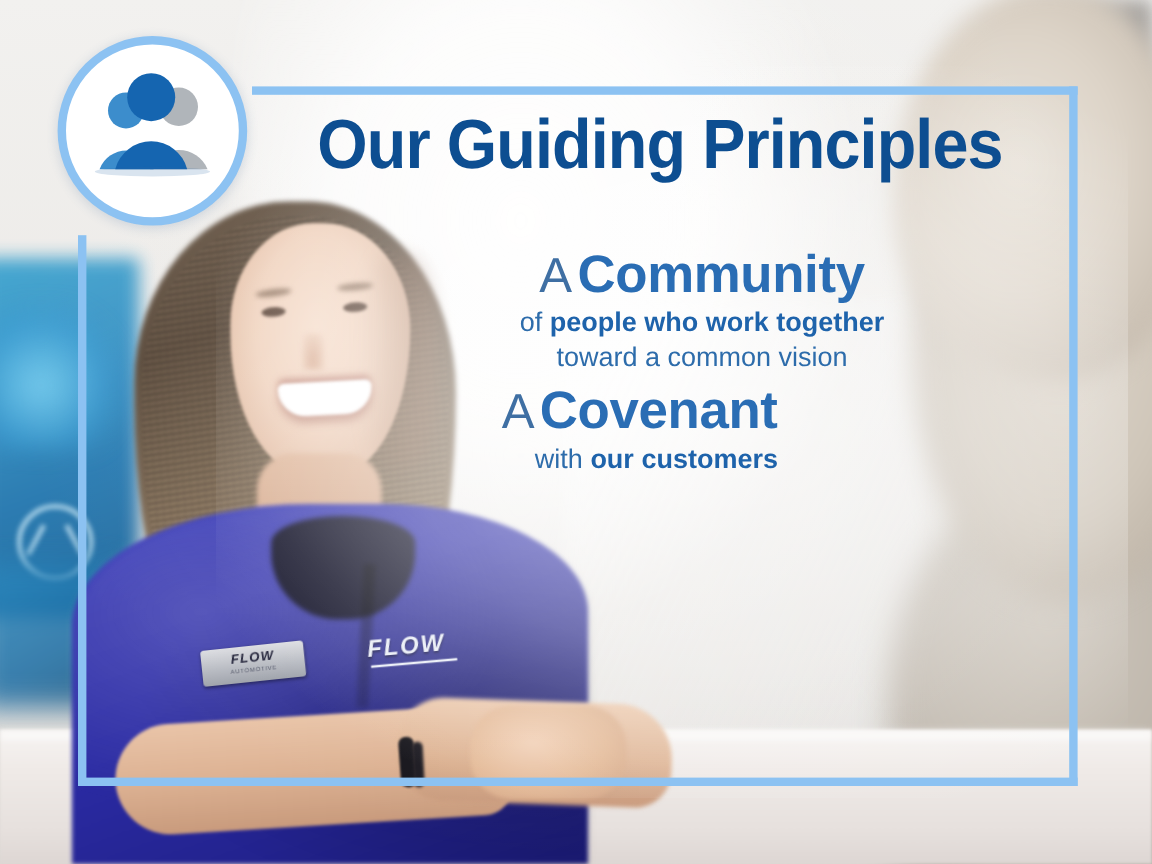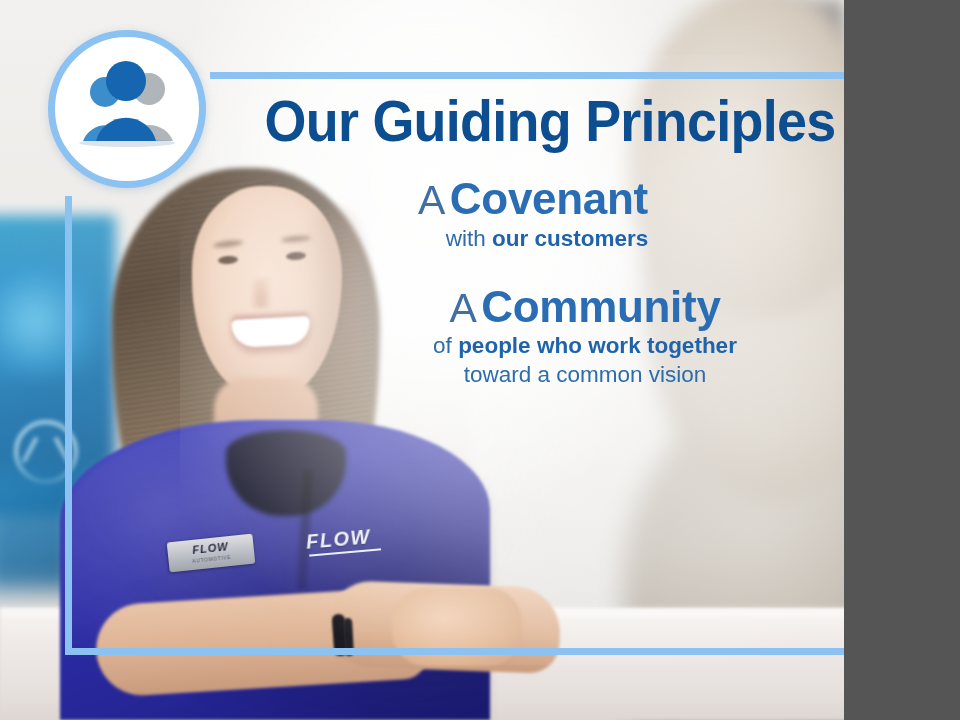--- a/index.html
+++ b/index.html
@@ -3,21 +3,21 @@
 <meta charset="utf-8">
 <title>Our Guiding Principles</title>
 <style>
   html, body {
     margin: 0;
     padding: 0;
     background: #555;
   }
   #stage {
     position: relative;
-    width: 844px;
+    width: 960px;
     height: 720px;
     overflow: hidden;
     font-family: "Liberation Sans", sans-serif;
     background: #e8e6e3;
   }
 
   
   .photo { position: absolute; inset: 0; overflow: hidden; }
 
   
@@ -424,36 +424,36 @@
       <path d="M41 104 a31 31 0 0 1 60 0 z" fill="#1565b0"></path>
 
       <ellipse cx="72" cy="106" rx="48" ry="4" fill="#2b6ca8" opacity=".18"></ellipse>
     </svg>
   </div>
 
   <div class="headline">Our Guiding Principles</div>
 
   <div class="principles">
 
-    <div class="principle pr-1">
-      <div class="p-title">
-        <span class="p-article">A</span>
-        <span class="p-word">Covenant</span>
-      </div>
-      <div class="p-sub">
-        <span>with </span><b>our customers</b>
-      </div>
-    </div>
-
     <div class="principle pr-2">
       <div class="p-title">
         <span class="p-article">A</span>
         <span class="p-word">Community</span>
       </div>
       <div class="p-sub">
         <span>of </span><b>people who work together</b><br>
         <span>toward a common vision</span>
       </div>
     </div>
 
+    <div class="principle pr-1">
+      <div class="p-title">
+        <span class="p-article">A</span>
+        <span class="p-word">Covenant</span>
+      </div>
+      <div class="p-sub">
+        <span>with </span><b>our customers</b>
+      </div>
+    </div>
+
 
   </div>
 </div>
 
 </body></html>

